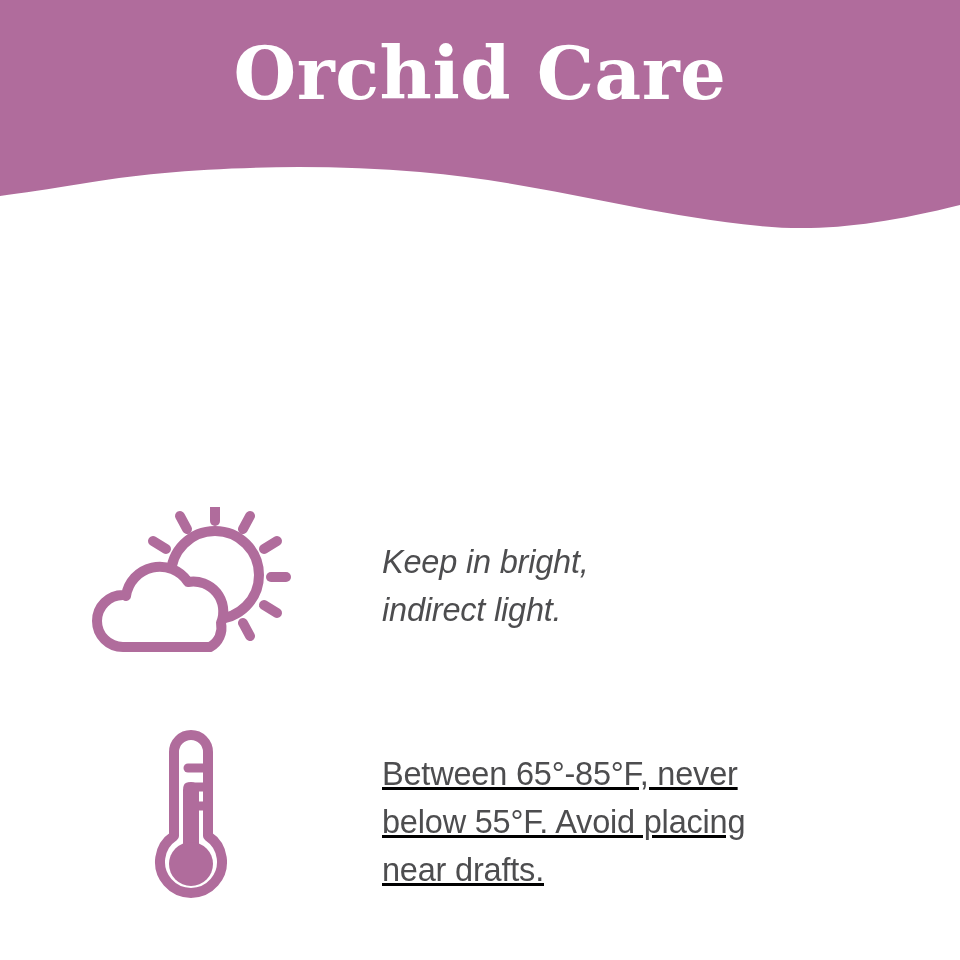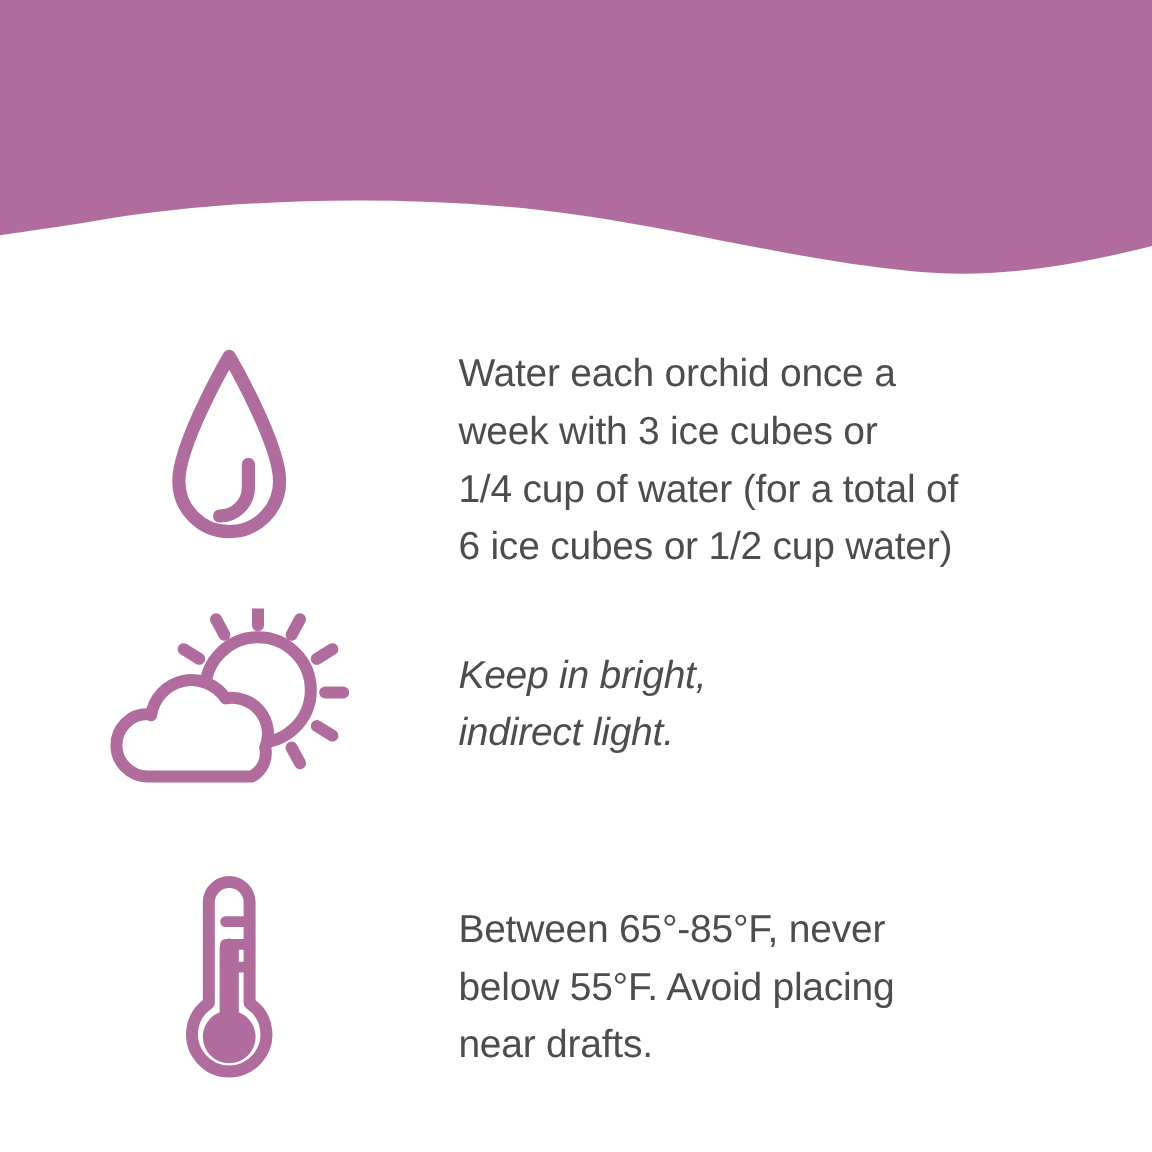--- a/index.html
+++ b/index.html
@@ -57,21 +57,21 @@
   .care-row {
     position: absolute;
     left: 0;
     width: 960px;
     display: flex;
     flex-direction: row;
     align-items: flex-start;
   }
   .row-water { top: 283px; }
   .row-light { top: 505px; }
-  .row-temp  { top: 722px; }
+  .row-temp  { top: 722px; text-decoration: underline; }
 
   .icon-cell {
     width: 382px;
     flex: 0 0 382px;
     display: flex;
     align-items: flex-start;
     justify-content: center;
     padding-top: 0;
   }
   .icon-cell svg { display: block; }
@@ -103,43 +103,23 @@
 <div id="infographic">
 
   <div class="header-band">
     <svg class="header-wave-svg" width="960" height="240" viewBox="0 0 960 240" xmlns="http://www.w3.org/2000/svg">
       <path d="M0,0 L960,0 L960,205
                C880,225 820,232 760,226
                C640,214 540,182 420,172
                C300,162 170,168 80,184
                C50,189 22,193 0,196 Z" fill="#b06c9c"></path>
     </svg>
+    <div class="header-title">Orchid Care</div>
   </div>
 
-  <div class="care-row row-water">
-    <div class="icon-cell">
-      <svg width="120" height="185" viewBox="0 0 120 185" xmlns="http://www.w3.org/2000/svg">
-        <g fill="none" stroke="#b06c9c" stroke-width="11" stroke-linecap="round" stroke-linejoin="round">
-          <path d="M60 14
-                   C60 14 18 86 18 118
-                   a42 42 0 0 0 84 0
-                   C102 86 60 14 60 14 Z"></path>
-          <path d="M76 104
-                   L76 123
-                   a24 24 0 0 1 -24 24"></path>
-        </g>
-      </svg>
-    </div>
-    <div class="text-cell">
-      <p class="care-text">Water each orchid once a
-week with 3 ice cubes or
-1/4 cup of water (for a total of
-6 ice cubes or 1/2 cup water)</p>
-    </div>
-  </div>
 
   <div class="care-row row-light">
     <div class="icon-cell">
       <svg width="200" height="160" viewBox="0 0 200 160" xmlns="http://www.w3.org/2000/svg">
         <g stroke="#b06c9c" stroke-width="10" stroke-linecap="round" fill="none">
 
           <line x1="124" y1="14" x2="124" y2="0"></line>
           <line x1="152" y1="22" x2="159" y2="9"></line>
           <line x1="173" y1="42" x2="186" y2="34"></line>
           <line x1="180" y1="70" x2="195" y2="70"></line>

